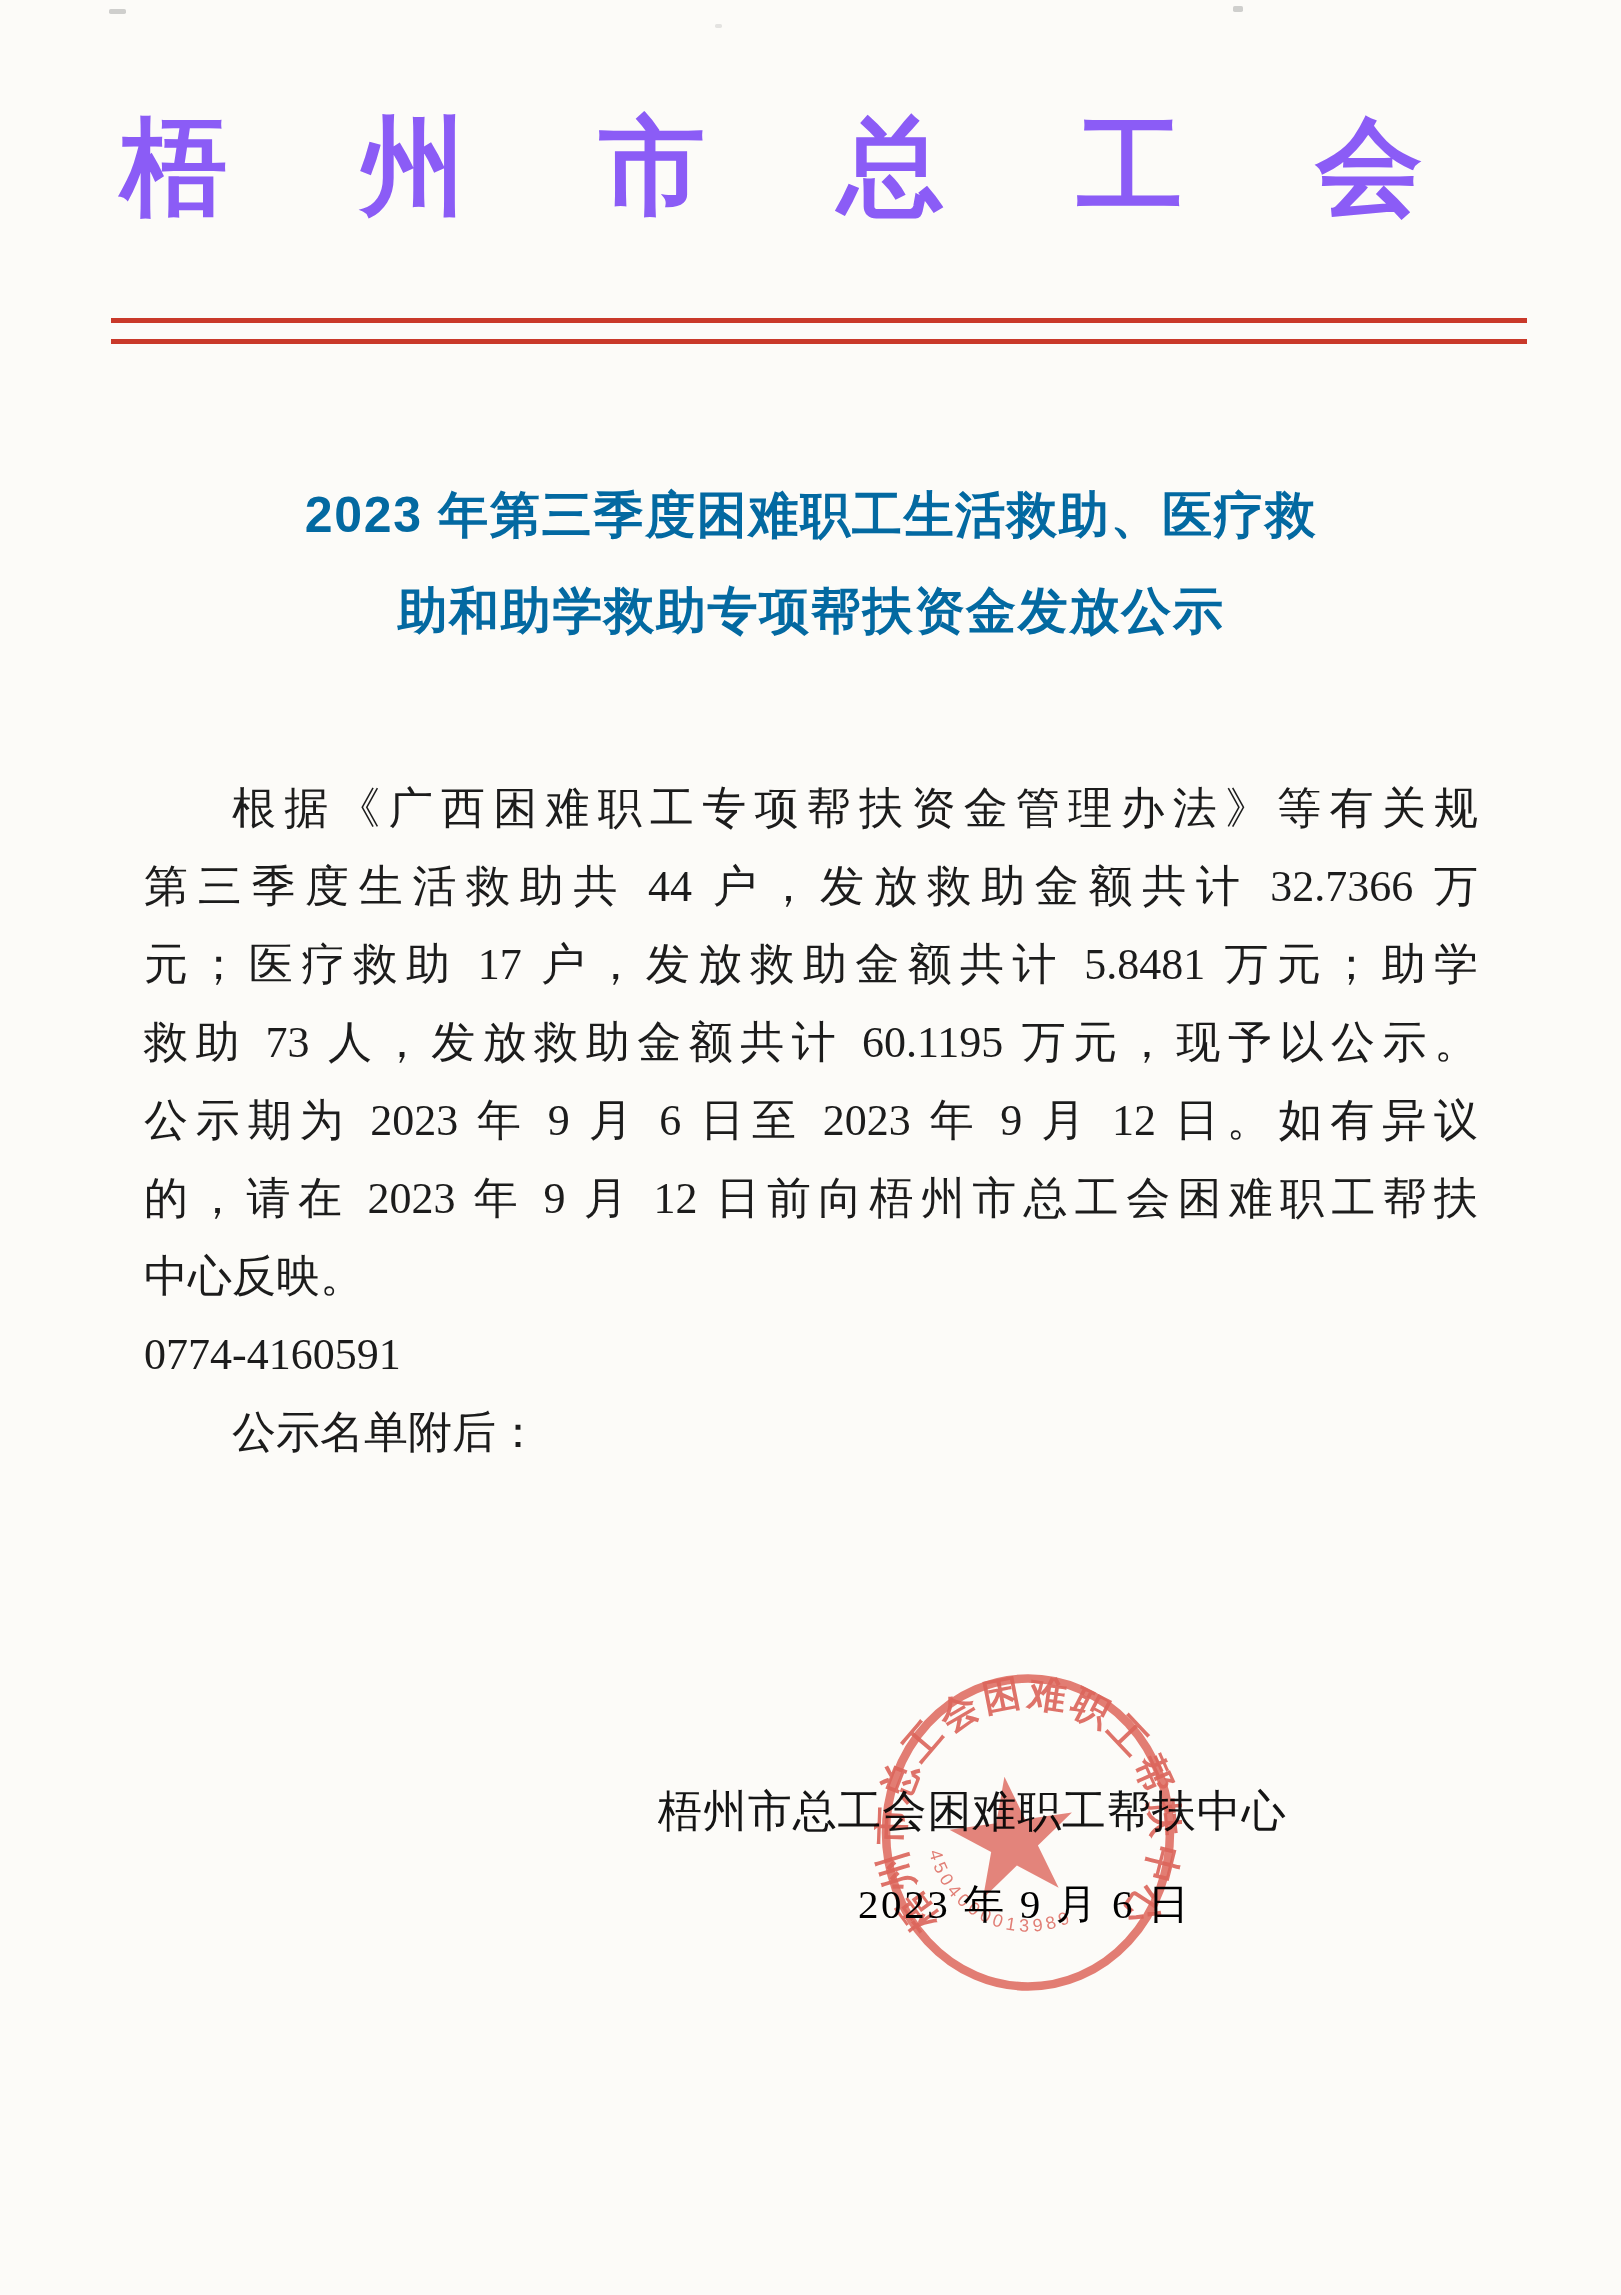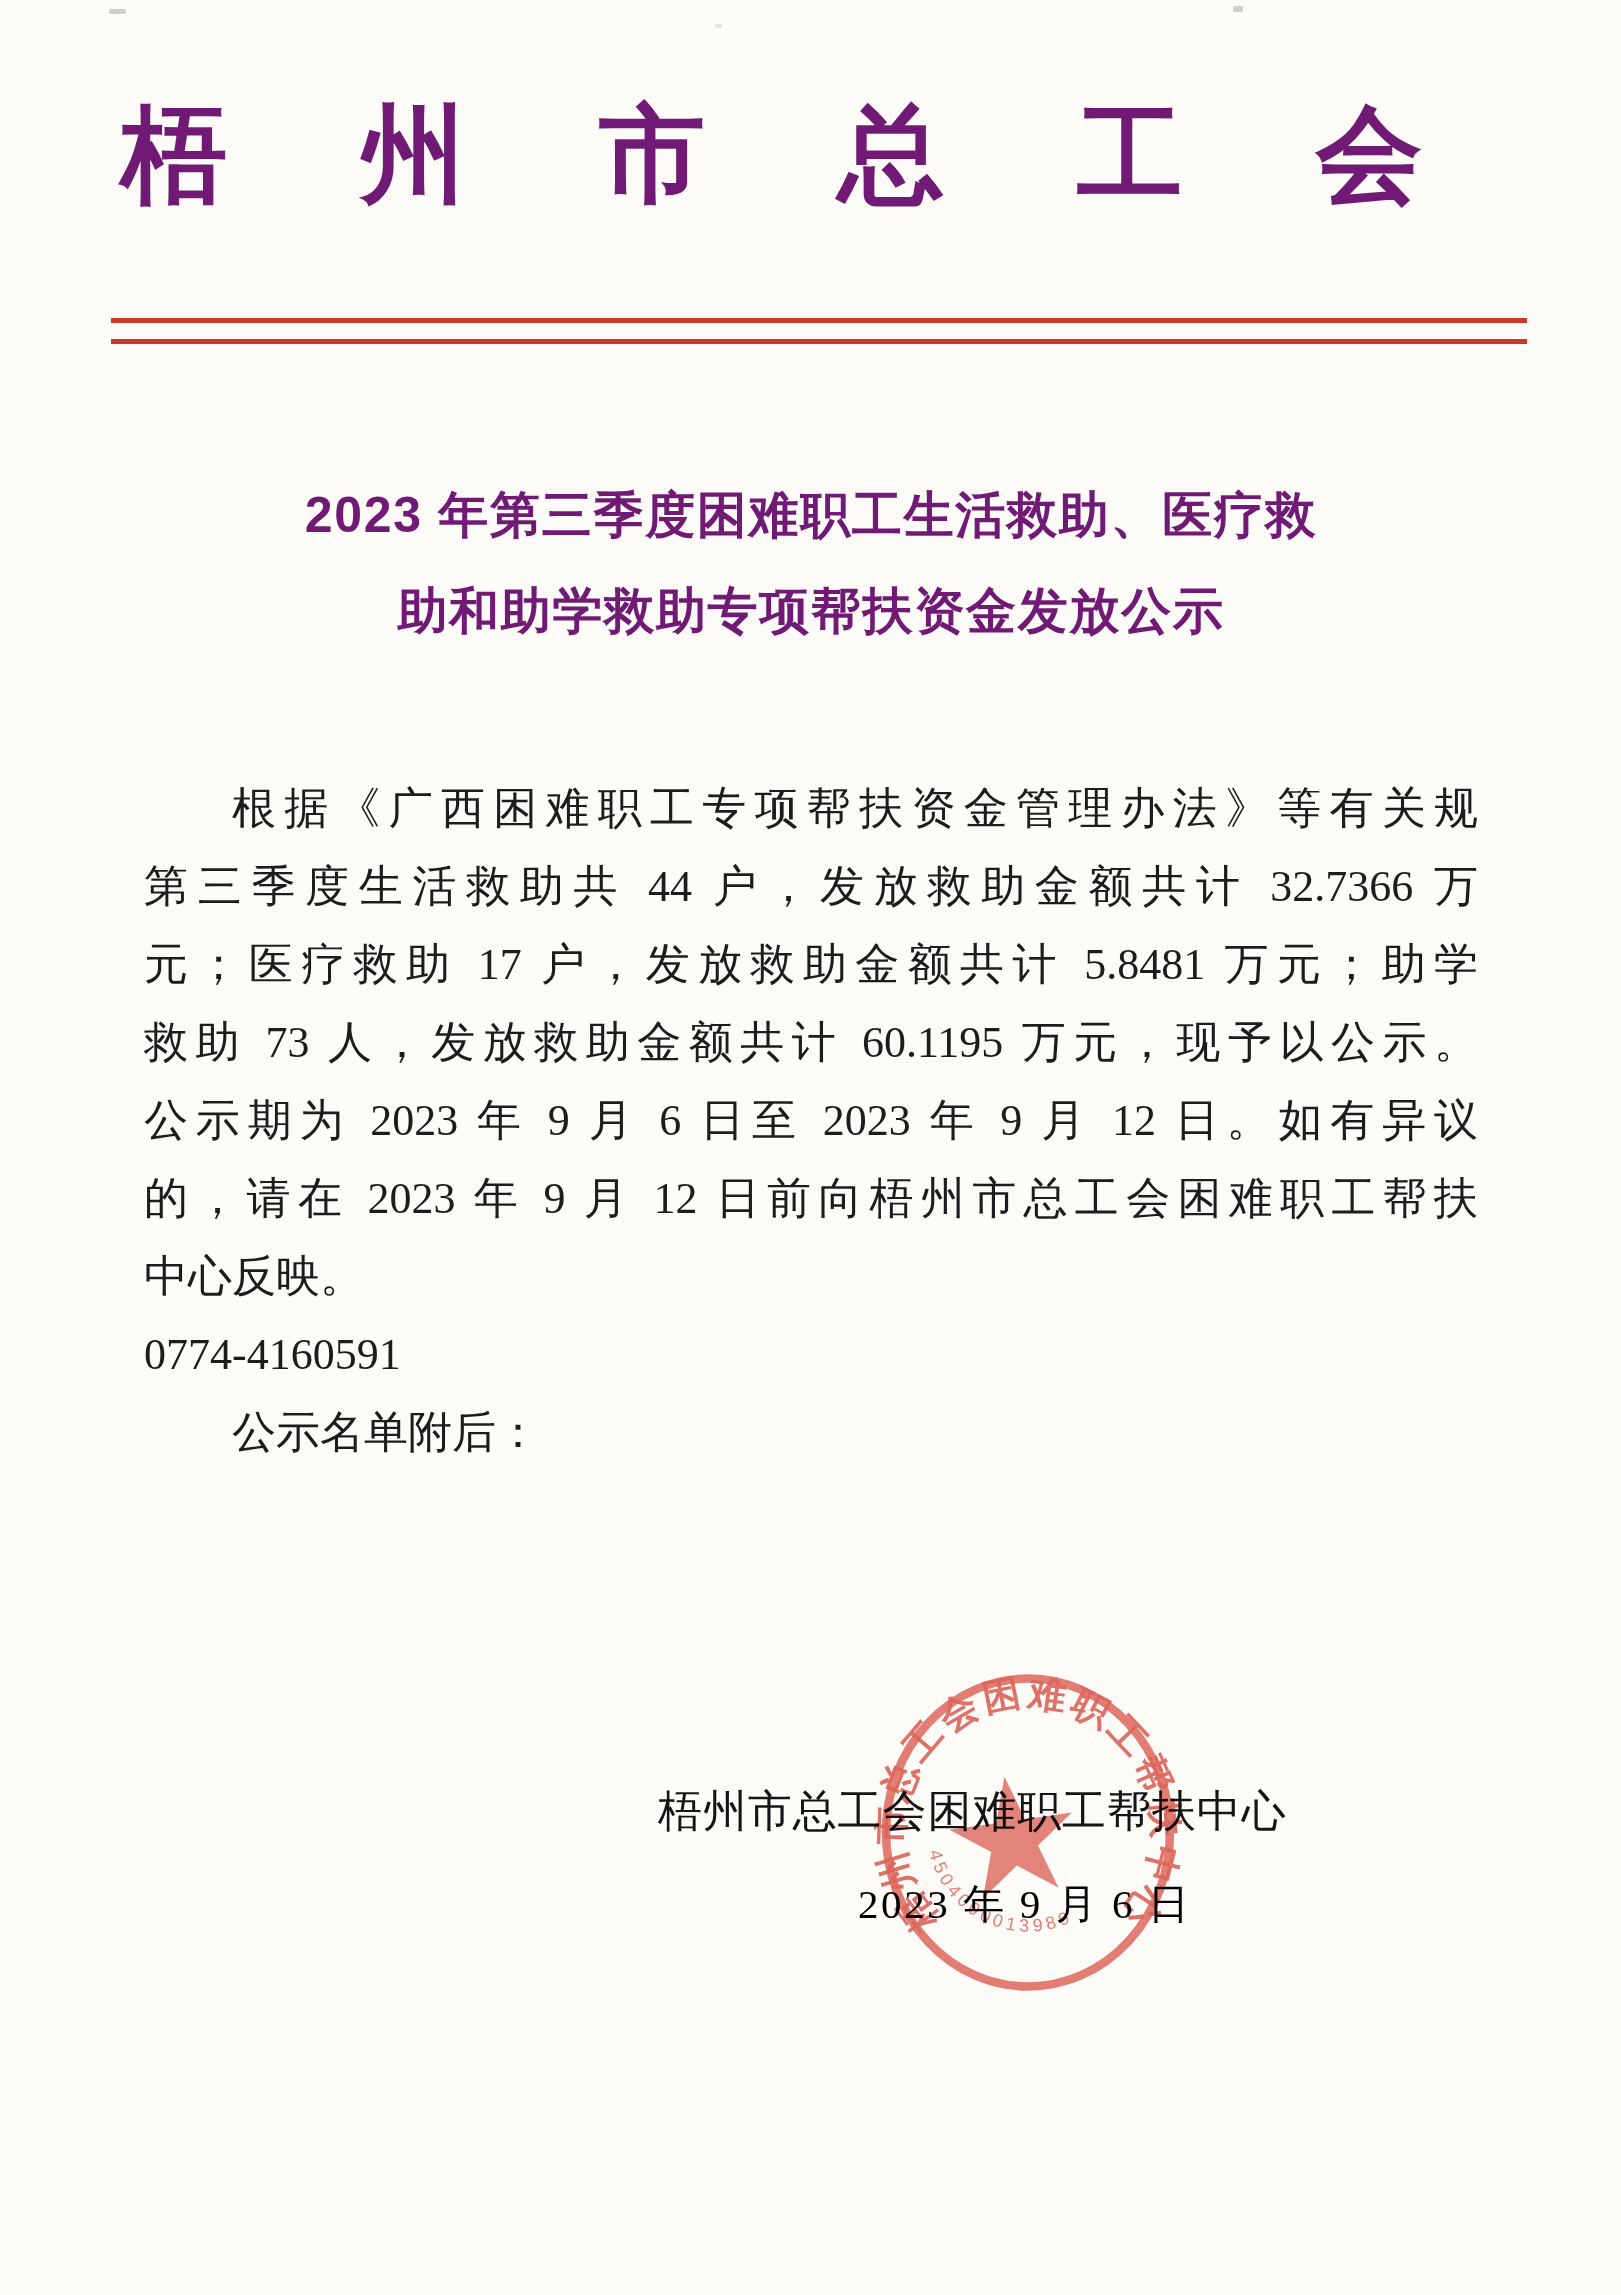--- a/index.html
+++ b/index.html
@@ -12,35 +12,35 @@
     color:#1c1c1c;
     margin:0 auto;
   }
   
   .speck{position:absolute;background:#9a9a9a;opacity:.45;border-radius:1.7px;}
   .speck.s1{left:109px;top:8.5px;width:17px;height:5.1px;}
   .speck.s2{left:1233px;top:6px;width:10.3px;height:6px;}
   .speck.s3{left:715px;top:24px;width:6.8px;height:4.3px;opacity:.25;}
 
   .org-name{
-    position:absolute;left:121px;top:84px;
+    position:absolute;left:121px;top:96px;
     font-size:106px;font-weight:700;
     letter-spacing:133px;white-space:nowrap;
-    color:#701a75;
+    color:#8b5cf6;
   }
   .rule{position:absolute;left:111px;width:1416px;height:5.1px;background:#c9392a;}
   .rule.r1{top:318px;}
   .rule.r2{top:339px;}
 
   .doc-title{
     position:absolute;left:0;top:467px;width:1622px;
     text-align:center;
     font-family:"Liberation Sans","DejaVu Sans",sans-serif;
     font-weight:900;font-size:50px;line-height:96px;
-    letter-spacing:1.7px;color:#701a75;
+    letter-spacing:1.7px;color:#0369a1;
   }
 
   .body-text{
     position:absolute;left:144px;top:770px;width:1334px;
     font-size:44px;line-height:78px;
   }
   .body-text .line{height:78px;white-space:nowrap;}
   .body-text .line.fill{
     white-space:normal;
     text-align:justify;text-align-last:justify;

